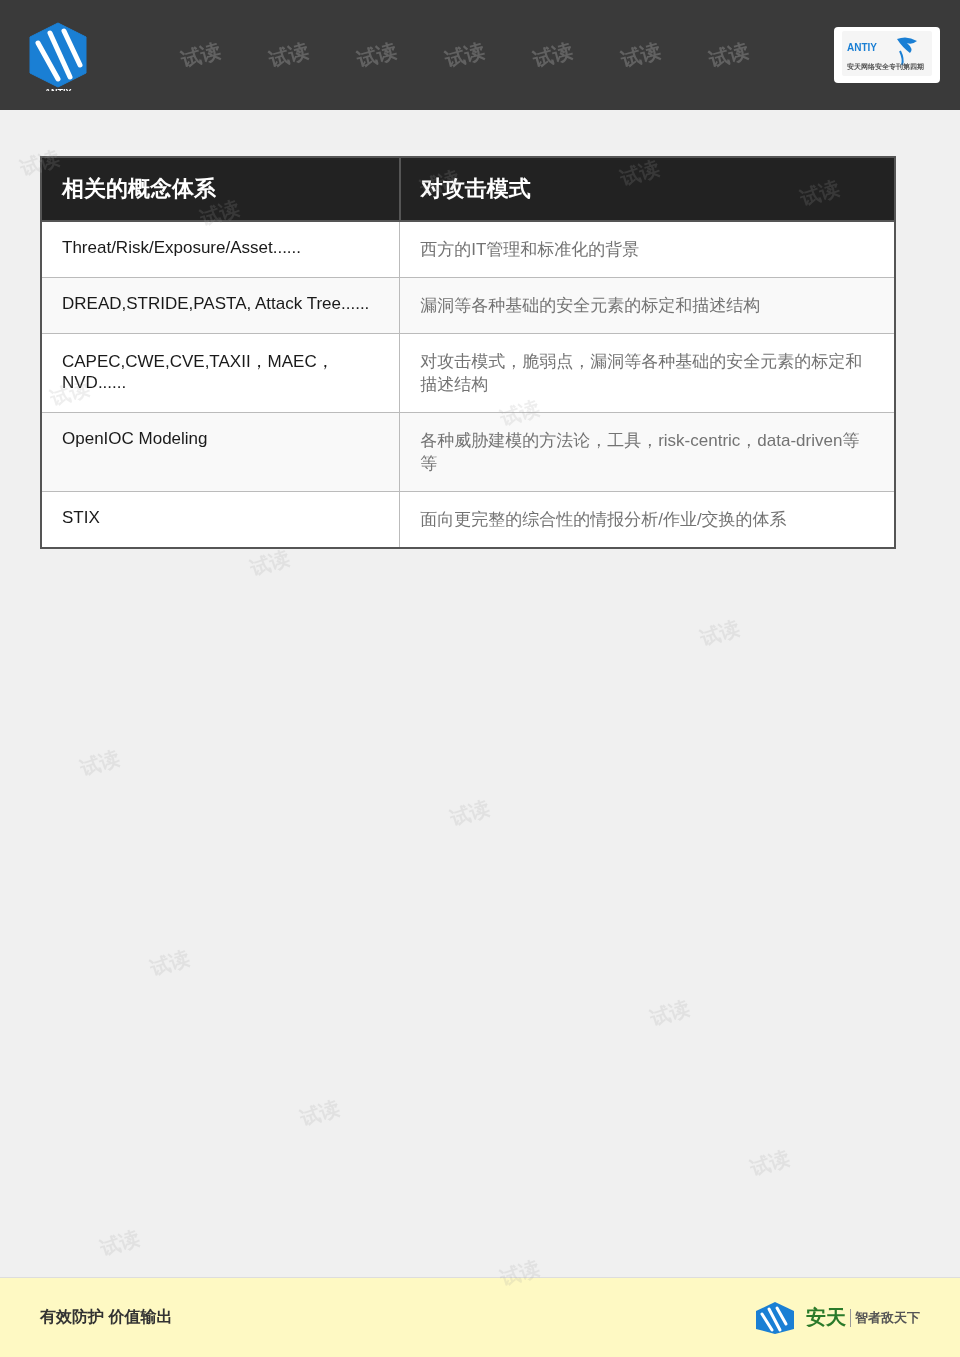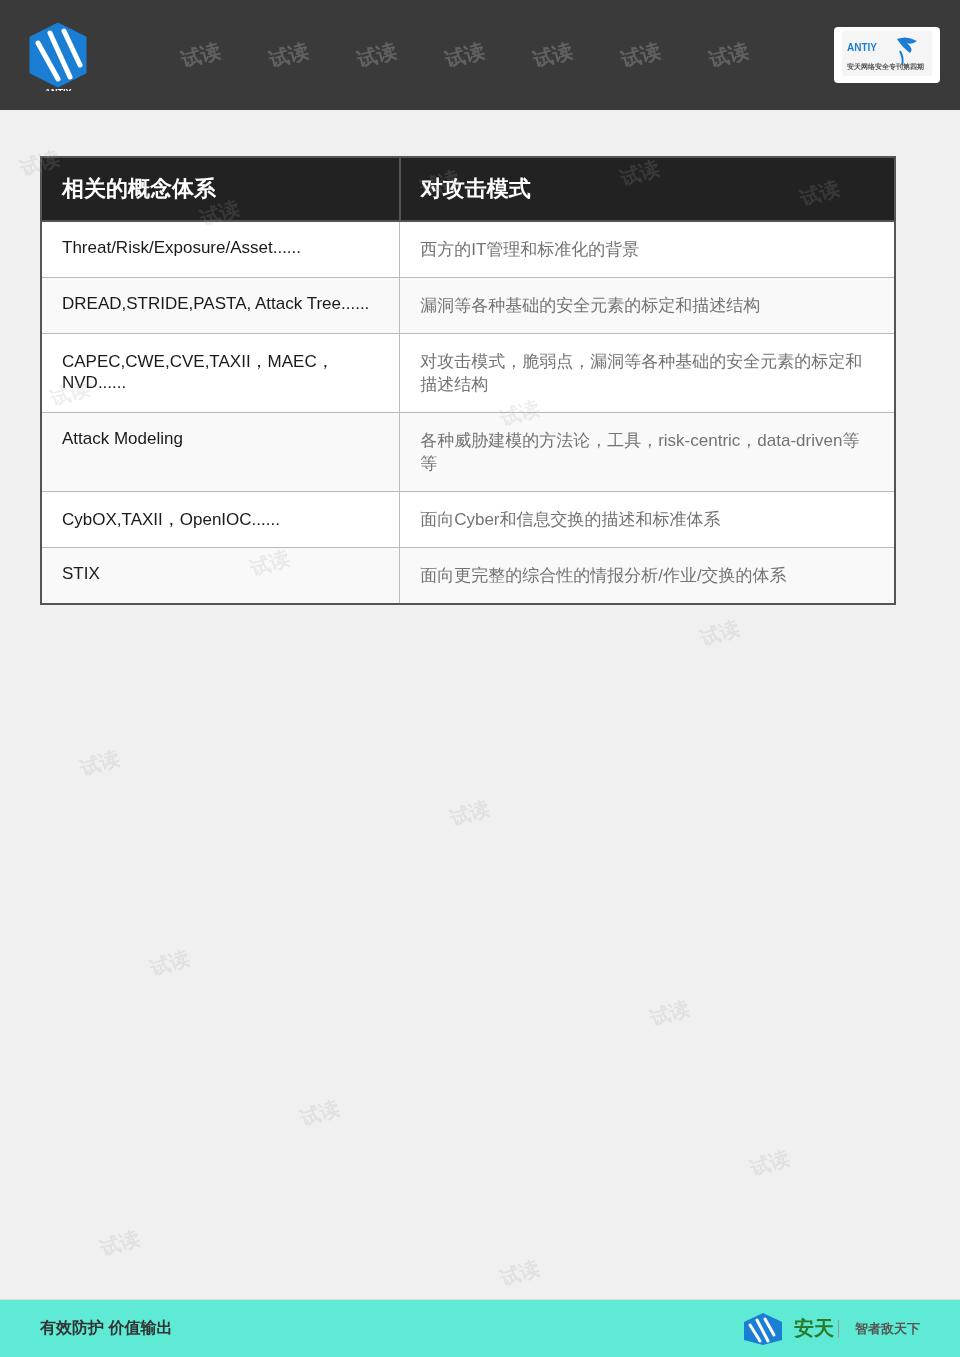--- a/index.html
+++ b/index.html
@@ -123,22 +123,22 @@
       font-size: 17px;
       color: #737373;
     }
 
     
     .footer {
       position: absolute;
       bottom: 0;
       left: 0;
       right: 0;
-      height: 58px;
-      background: #5eead4;
+      height: 80px;
+      background: #fef9c3;
       display: flex;
       align-items: center;
       justify-content: space-between;
       padding: 0 40px;
       border-top: 1px solid #ddd;
     }
     .footer-slogan {
       font-size: 16px;
       color: #333;
       font-weight: bold;
@@ -162,21 +162,21 @@
     }
     .footer-logo-text .antiy {
       color: #2a7a2a;
       font-size: 20px;
     }
     .footer-logo-text .slogan2 {
       font-size: 13px;
       color: #555;
       margin-left: 4px;
       border-left: 1px solid #999;
-      padding-left: 16px;
+      padding-left: 4px;
     }
 
     
     .wm { position: absolute; color: rgba(160,160,160,0.18); font-size: 20px; font-weight: bold; transform: rotate(-18deg); white-space: nowrap; pointer-events: none; z-index: 5; }
   </style>
 </head>
 <body>
 
 <div class="header">
 
@@ -233,26 +233,22 @@
         </tr>
         <tr>
           <td class="col-left">DREAD,STRIDE,PASTA, Attack Tree......</td>
           <td class="col-right">漏洞等各种基础的安全元素的标定和描述结构</td>
         </tr>
         <tr>
           <td class="col-left">CAPEC,CWE,CVE,TAXII，MAEC，NVD......</td>
           <td class="col-right">对攻击模式，脆弱点，漏洞等各种基础的安全元素的标定和描述结构</td>
         </tr>
         <tr>
-          <td class="col-left">Attack Modeling</td>
+          <td class="col-left">OpenIOC Modeling</td>
           <td class="col-right">各种威胁建模的方法论，工具，risk-centric，data-driven等等</td>
-        </tr>
-        <tr>
-          <td class="col-left">CybOX,TAXII，OpenIOC......</td>
-          <td class="col-right">面向Cyber和信息交换的描述和标准体系</td>
         </tr>
         <tr>
           <td class="col-left">STIX</td>
           <td class="col-right">面向更完整的综合性的情报分析/作业/交换的体系</td>
         </tr>
       </tbody>
   </table>
 </div>
 
 <div class="footer">

